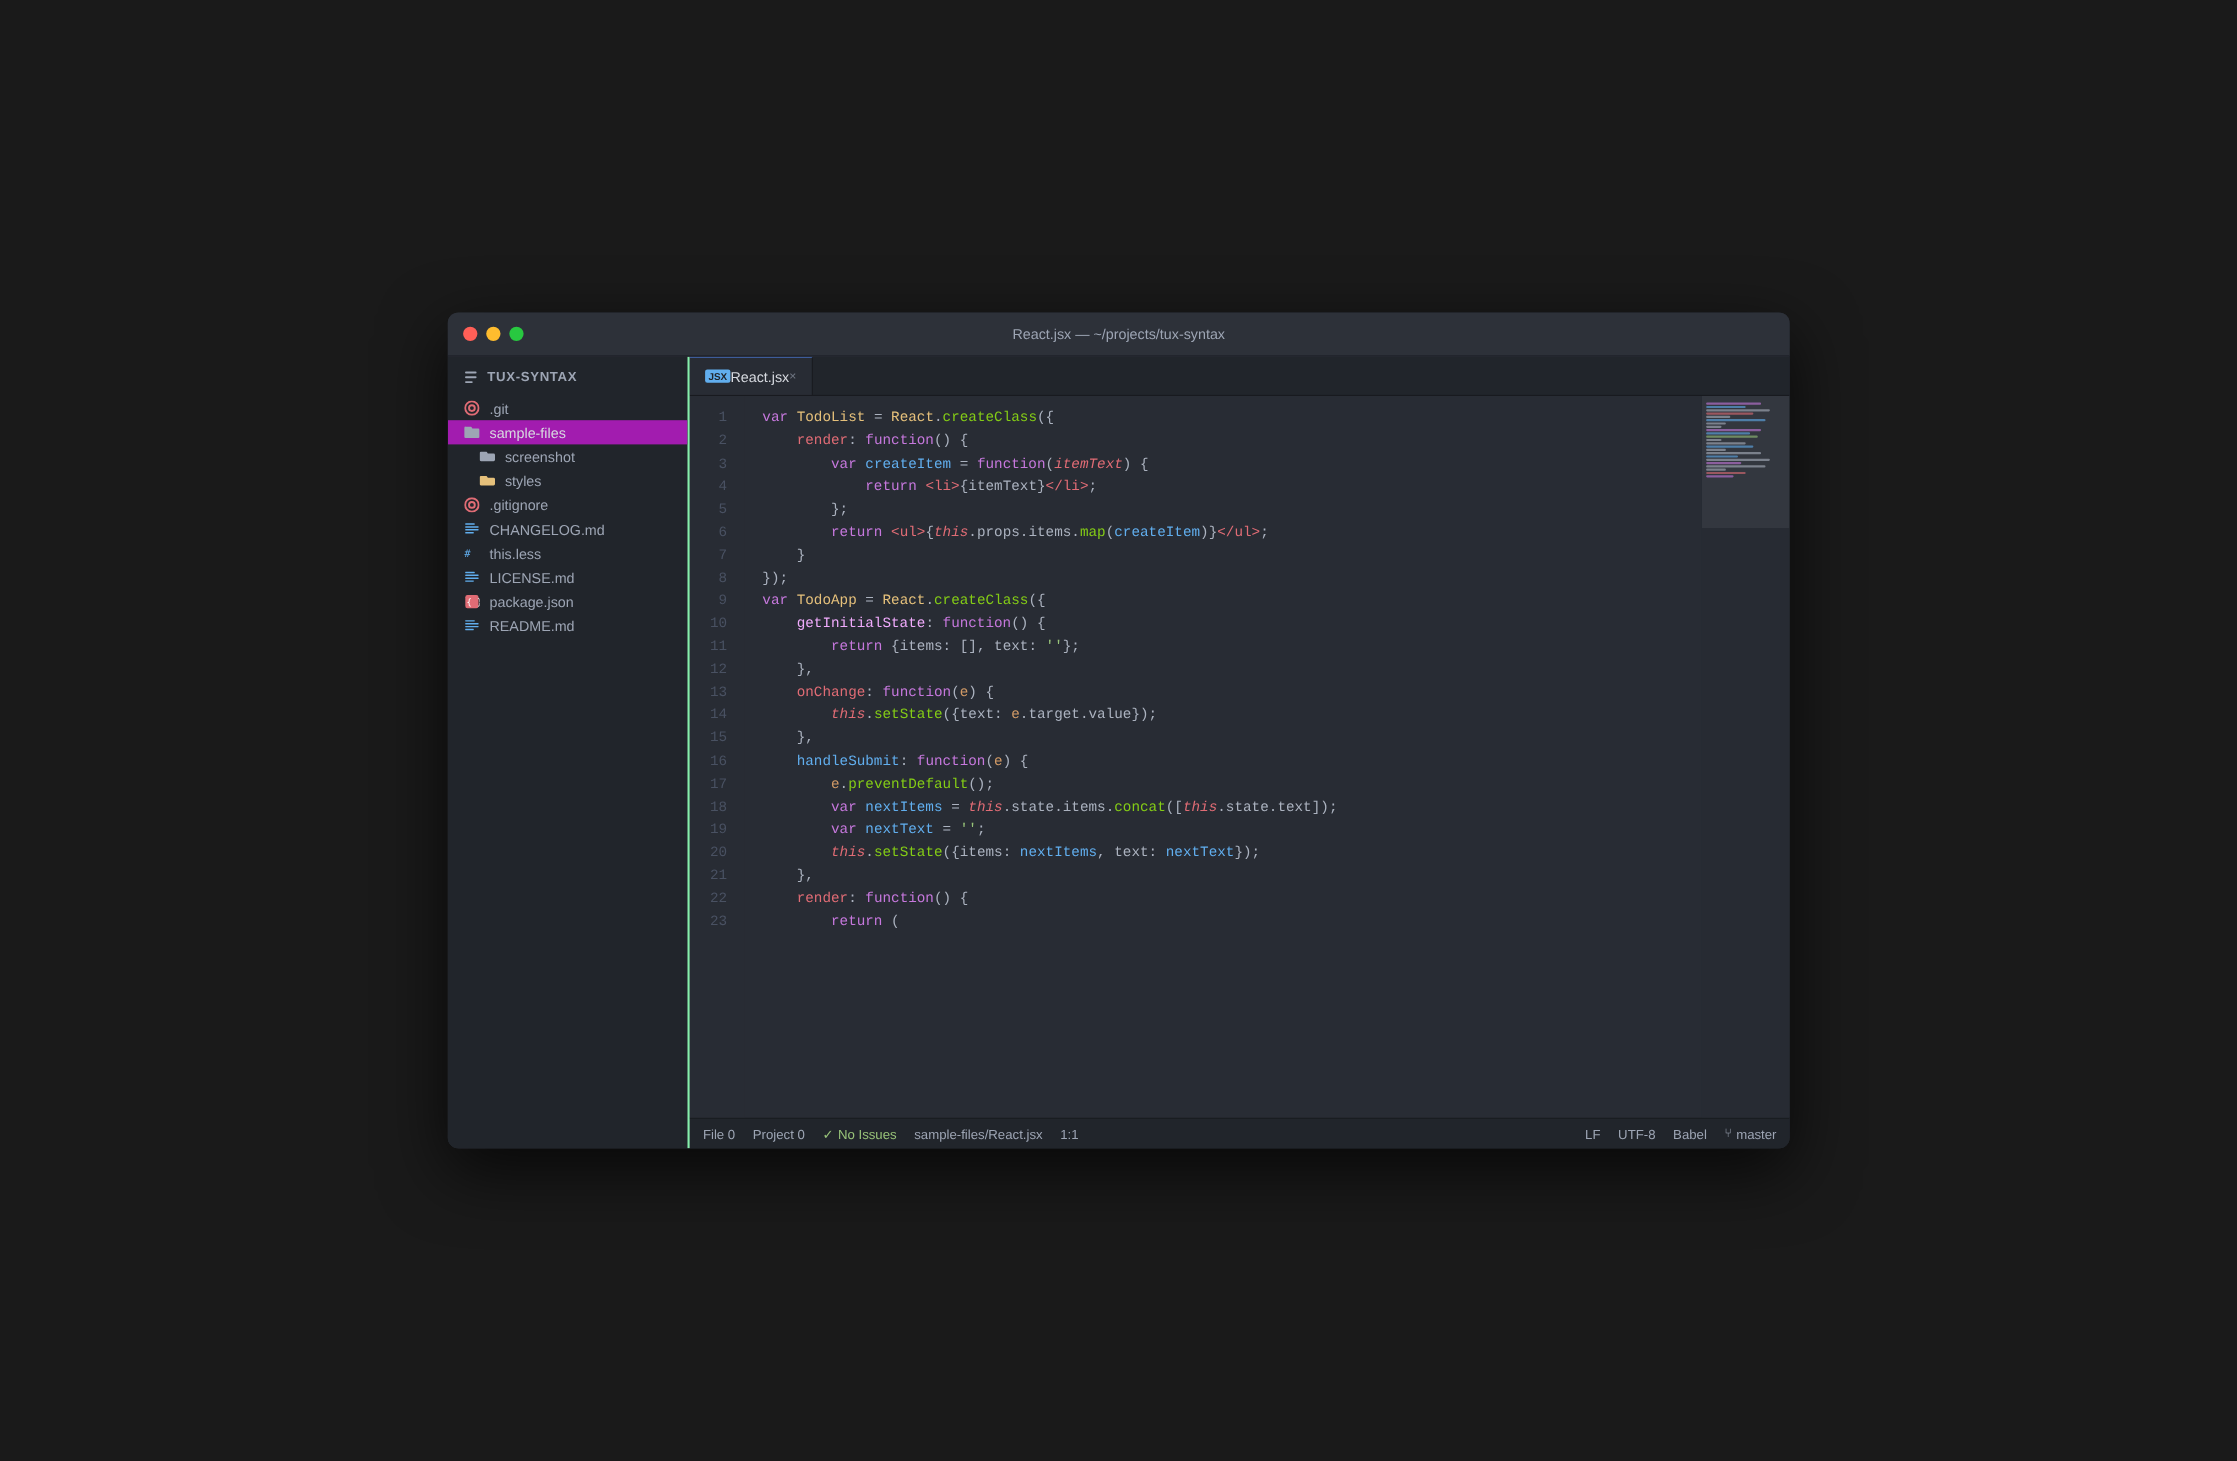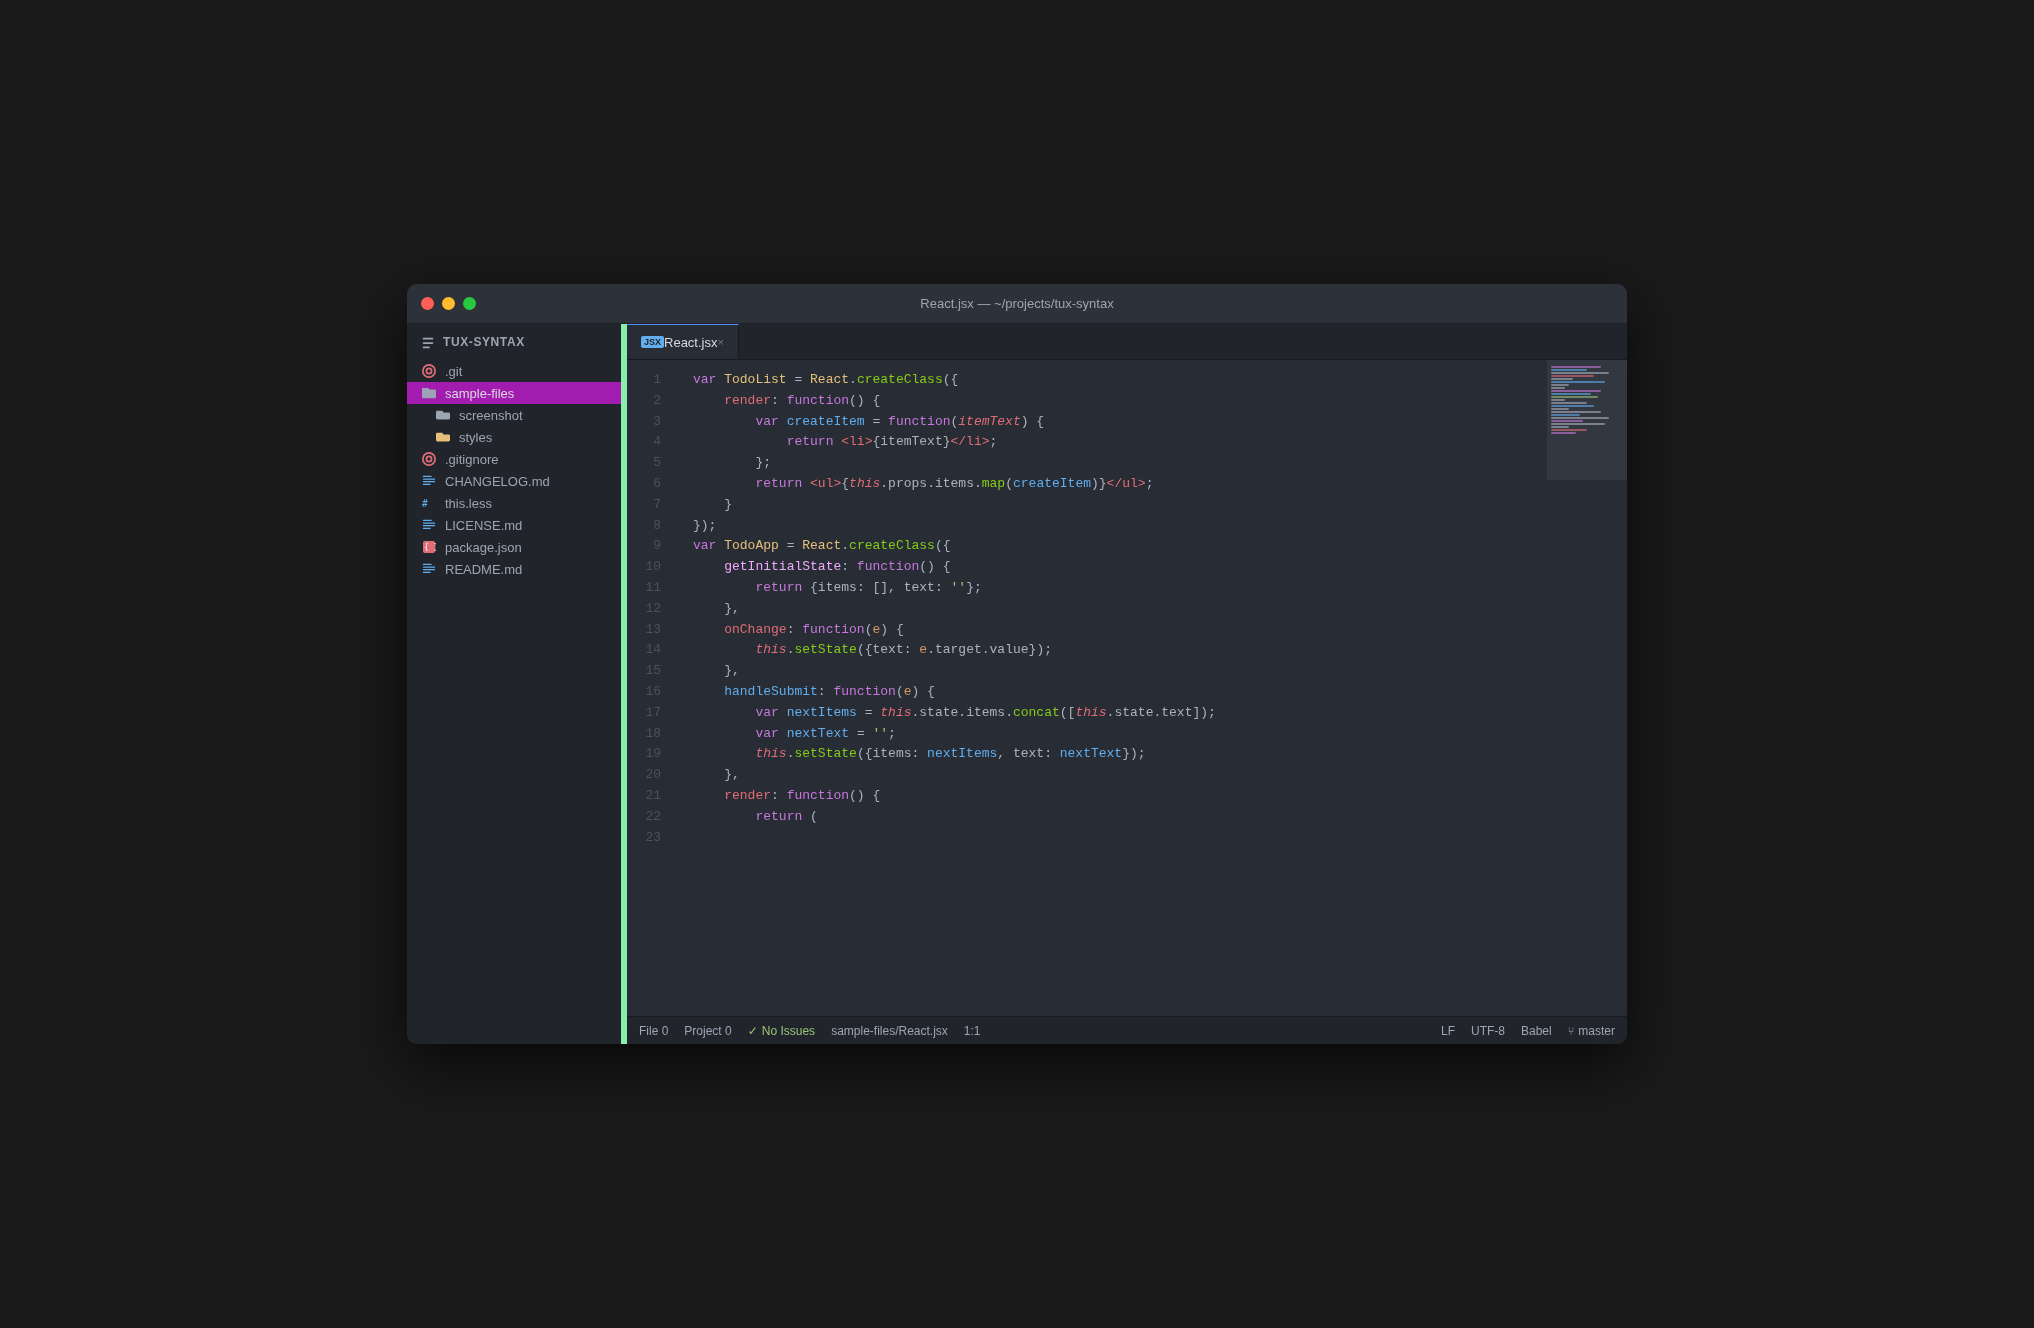--- a/index.html
+++ b/index.html
@@ -58,21 +58,21 @@
       flex: 1;
       overflow: hidden;
     }
     
     .sidebar {
       width: 220px;
       background: #21252b;
       flex-shrink: 0;
       display: flex;
       flex-direction: column;
-      border-right: 6px solid #86efac;
+      border-right: 2px solid #86efac;
     }
     .sidebar-header {
       padding: 10px 14px;
       color: #9da5b4;
       font-size: 12px;
       font-weight: 600;
       letter-spacing: 0.05em;
       text-transform: uppercase;
       display: flex;
       align-items: center;
@@ -433,20 +433,21 @@
           <div class="code-line">    <span class="punc">}</span></div>
           <div class="code-line"><span class="punc">});</span></div>
           <div class="code-line"><span class="kw">var</span> <span style="color:#e5c07b">TodoApp</span> <span class="punc">= </span><span style="color:#e5c07b">React</span><span class="punc">.</span><span class="fn">createClass</span><span class="punc">({</span></div>
           <div class="code-line">    <span style="color:#f0abfc">getInitialState</span><span class="punc">: </span><span class="kw">function</span><span class="punc">() {</span></div>
           <div class="code-line">        <span class="kw">return</span> <span class="punc">{</span><span style="color:#abb2bf">items</span><span class="punc">: [], </span><span style="color:#abb2bf">text</span><span class="punc">: </span><span class="str">''</span><span class="punc">};</span></div>
           <div class="code-line">    <span class="punc">},</span></div>
           <div class="code-line">    <span style="color:#e06c75">onChange</span><span class="punc">: </span><span class="kw">function</span><span class="punc">(</span><span style="color:#d19a66">e</span><span class="punc">) {</span></div>
           <div class="code-line">        <span class="this-kw">this</span><span class="punc">.</span><span class="fn">setState</span><span class="punc">({</span><span style="color:#abb2bf">text</span><span class="punc">: </span><span style="color:#d19a66">e</span><span class="punc">.</span><span style="color:#abb2bf">target</span><span class="punc">.</span><span style="color:#abb2bf">value</span><span class="punc">});</span></div>
           <div class="code-line">    <span class="punc">},</span></div>
           <div class="code-line">    <span style="color:#61aeee">handleSubmit</span><span class="punc">: </span><span class="kw">function</span><span class="punc">(</span><span style="color:#d19a66">e</span><span class="punc">) {</span></div>
+          <div class="code-line">        <span style="color:#d19a66">e</span><span class="punc">.</span><span class="fn">preventDefault</span><span class="punc">();</span></div>
           <div class="code-line">        <span class="kw">var</span> <span style="color:#61aeee">nextItems</span> <span class="punc">= </span><span class="this-kw">this</span><span class="punc">.</span><span style="color:#abb2bf">state</span><span class="punc">.</span><span style="color:#abb2bf">items</span><span class="punc">.</span><span class="fn">concat</span><span class="punc">([</span><span class="this-kw">this</span><span class="punc">.</span><span style="color:#abb2bf">state</span><span class="punc">.</span><span style="color:#abb2bf">text</span><span class="punc">]);</span></div>
           <div class="code-line">        <span class="kw">var</span> <span style="color:#61aeee">nextText</span> <span class="punc">= </span><span class="str">''</span><span class="punc">;</span></div>
           <div class="code-line">        <span class="this-kw">this</span><span class="punc">.</span><span class="fn">setState</span><span class="punc">({</span><span style="color:#abb2bf">items</span><span class="punc">: </span><span style="color:#61aeee">nextItems</span><span class="punc">, </span><span style="color:#abb2bf">text</span><span class="punc">: </span><span style="color:#61aeee">nextText</span><span class="punc">});</span></div>
           <div class="code-line">    <span class="punc">},</span></div>
           <div class="code-line">    <span style="color:#e06c75">render</span><span class="punc">: </span><span class="kw">function</span><span class="punc">() {</span></div>
           <div class="code-line">        <span class="kw">return</span> <span class="punc">(</span></div>
         </div>
 
         <div class="minimap">
           <div class="minimap-viewport"></div>

